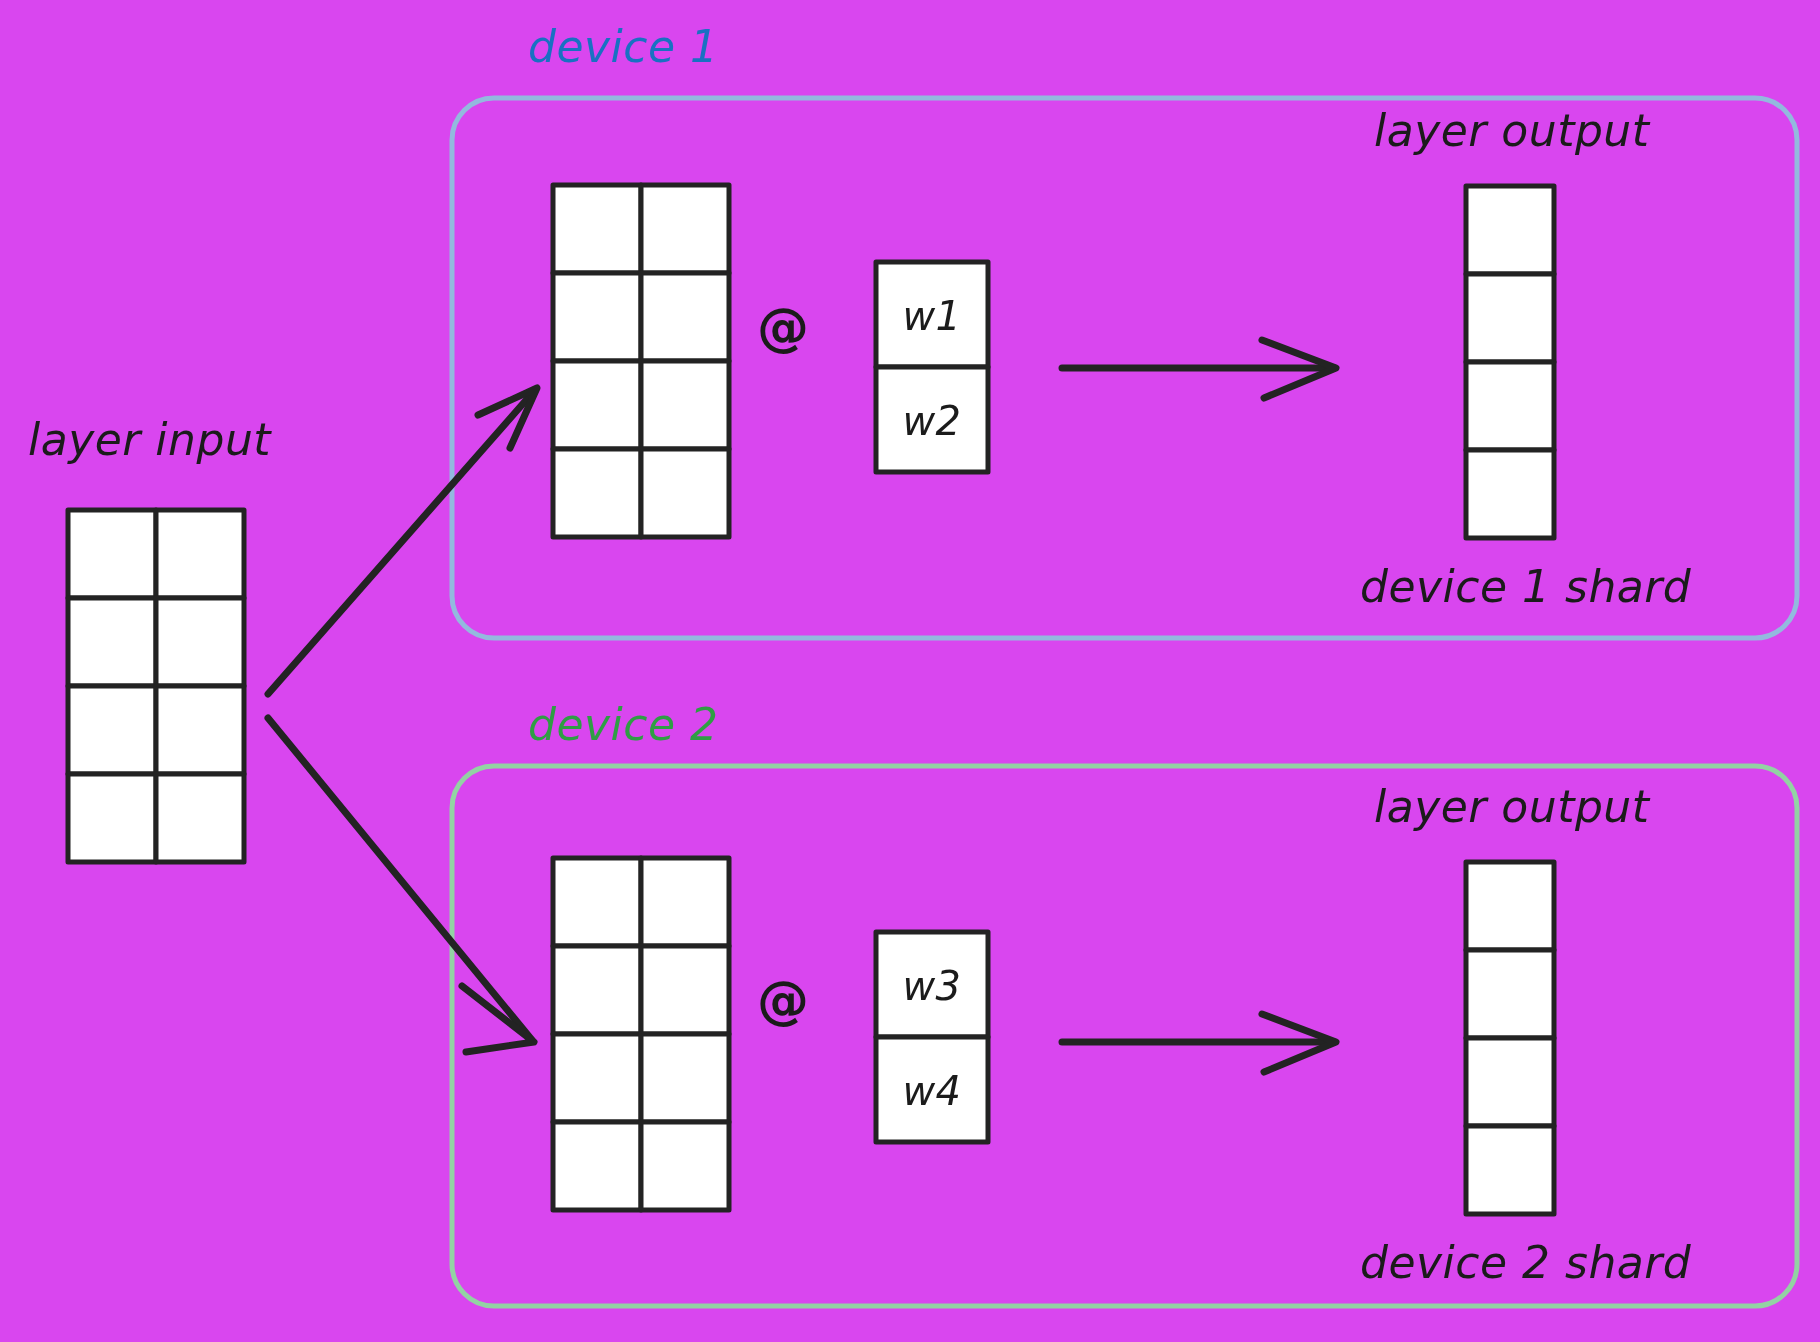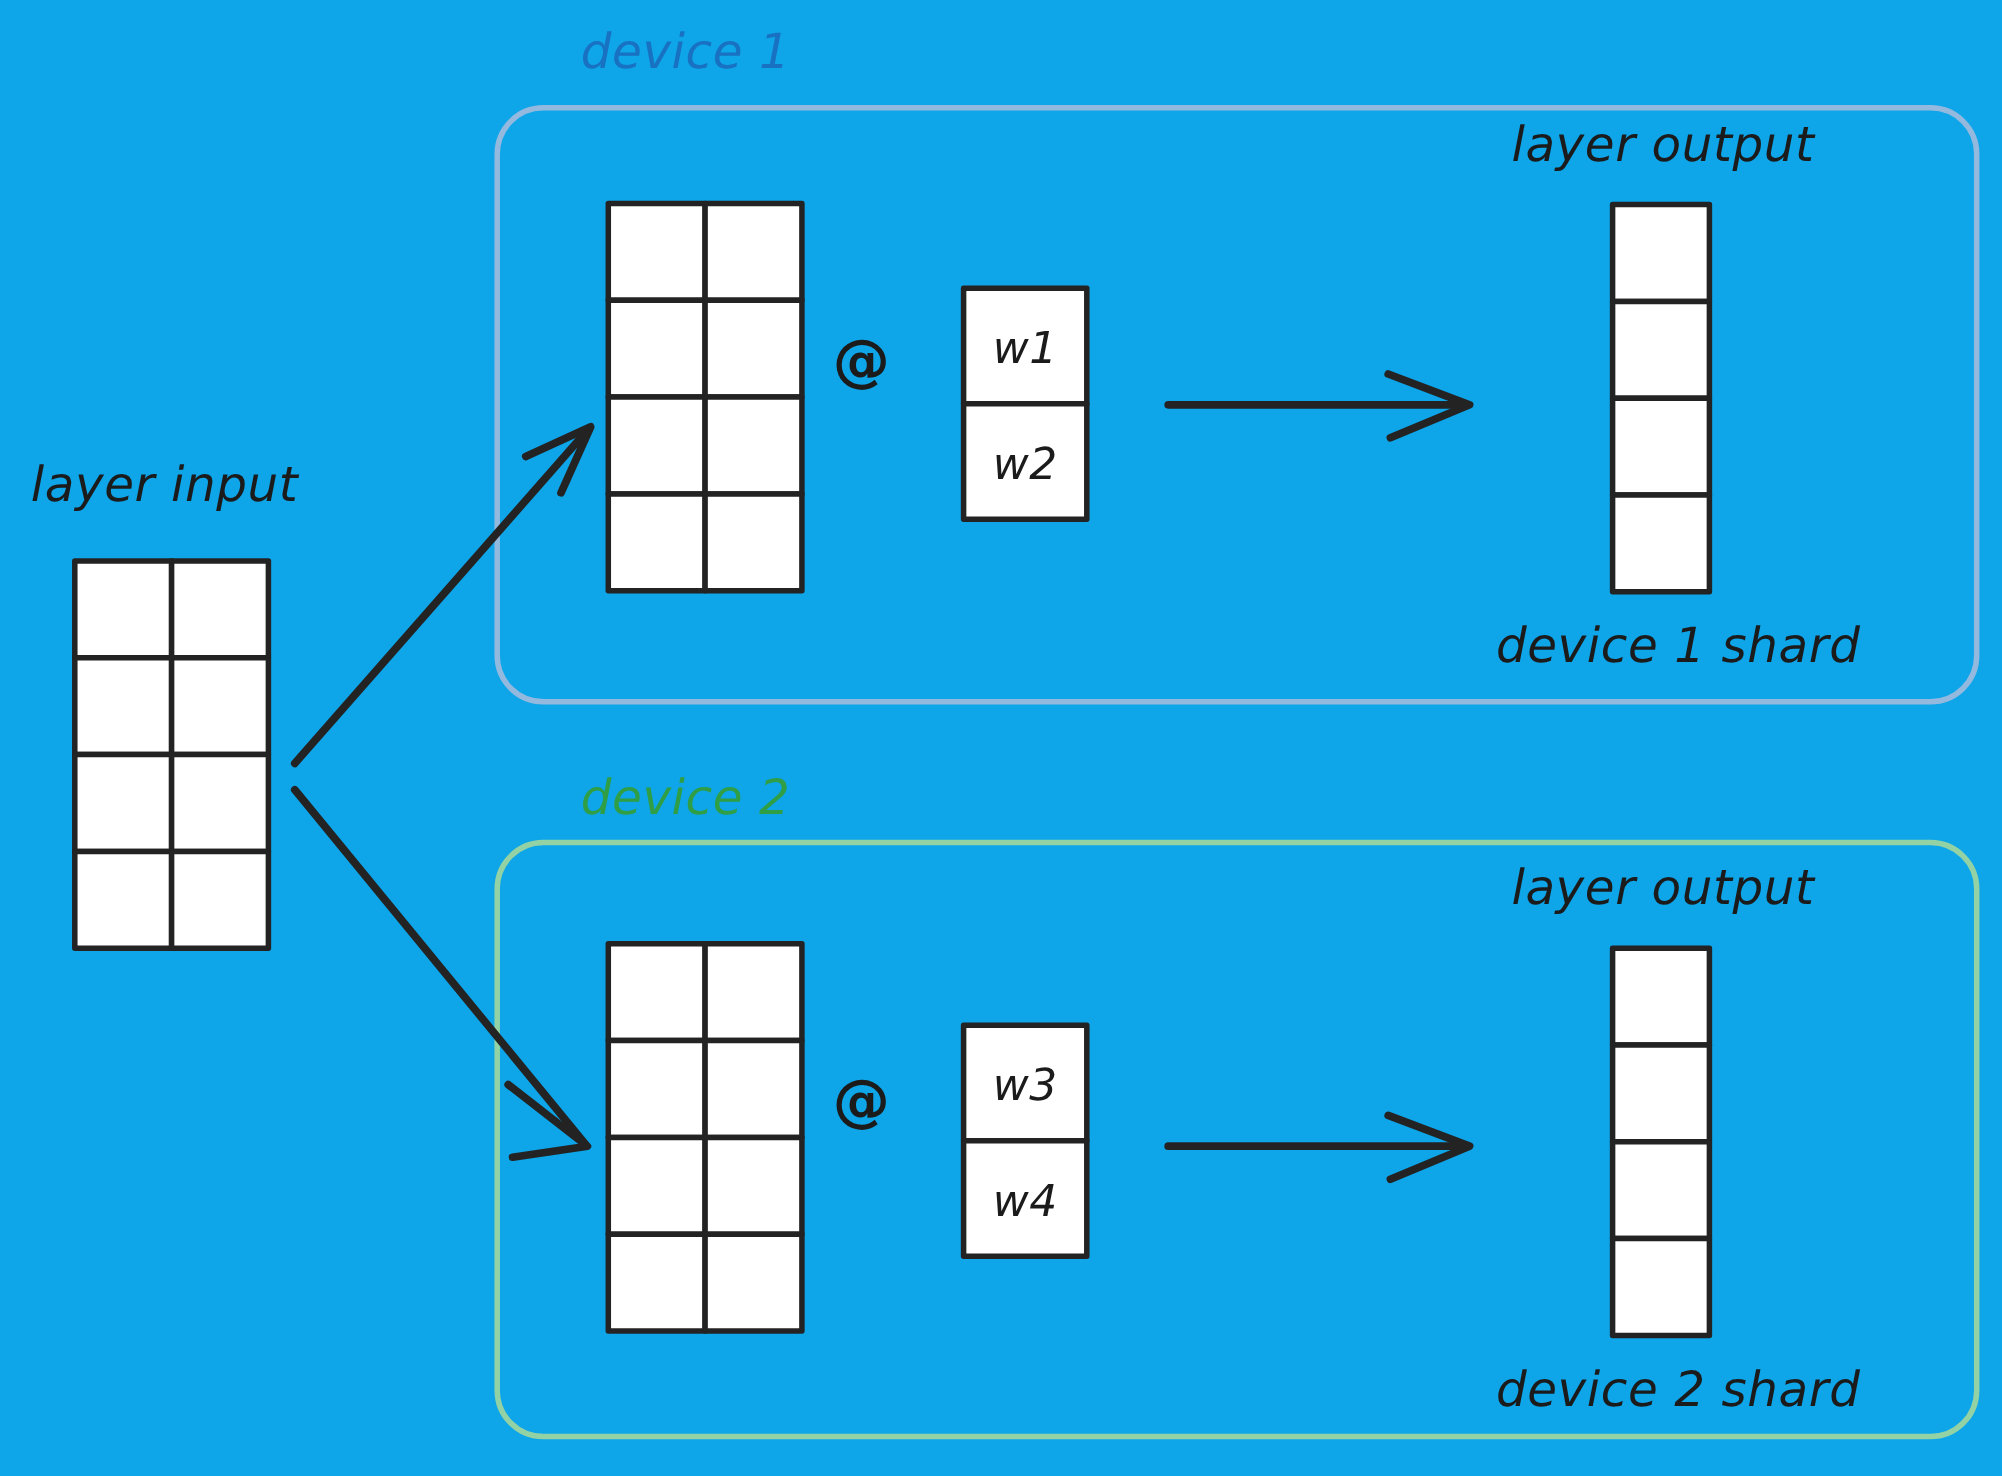--- a/index.html
+++ b/index.html
@@ -10,21 +10,21 @@
   body {
     width: 1820px;
     height: 1342px;
     font-family: "DejaVu Sans", sans-serif;
     overflow: hidden;
   }
   #canvas {
     position: relative;
     width: 1820px;
     height: 1342px;
-    background: #0ea5e9;
+    background: #d946ef;
   }
   svg.layer {
     position: absolute;
     top: 0;
     left: 0;
     width: 1820px;
     height: 1342px;
   }
   .hand-text {
     font-family: "DejaVu Sans", sans-serif;

